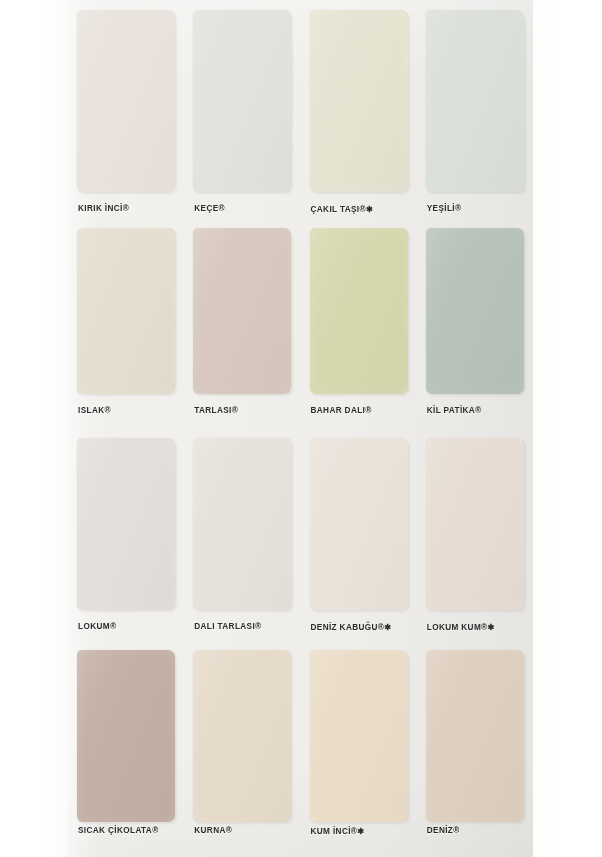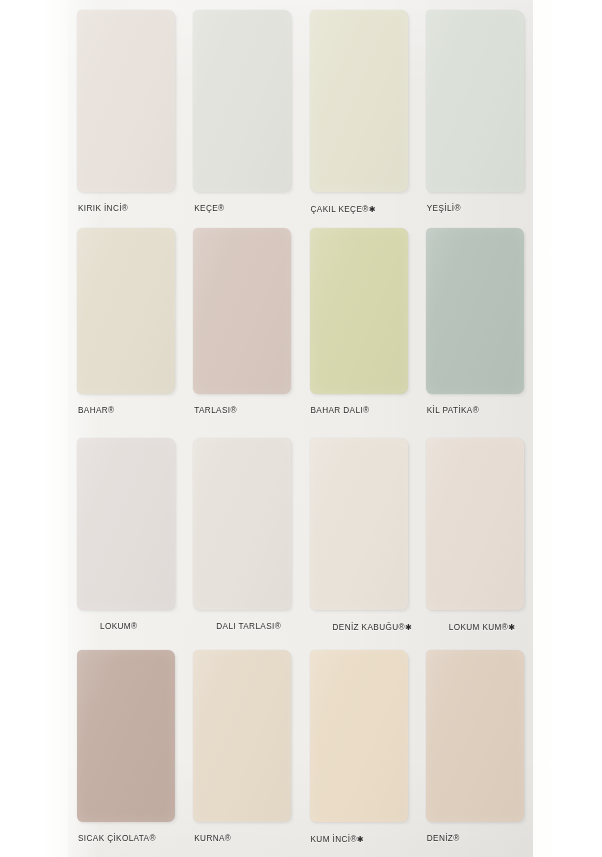--- a/index.html
+++ b/index.html
@@ -97,41 +97,41 @@
       rgba(255,255,255,0.00) 55%,
       rgba(0,0,0,0.018) 100%);
     pointer-events: none;
   }
   .chip-label {
     position: absolute;
     left: 10px;
     white-space: nowrap;
     font-size: 8.2px;
     letter-spacing: 0.38px;
-    font-weight: 400;
+    font-weight: 700;
     color: #2b2b2b;
     text-shadow: 0 0.5px 0 rgba(255,255,255,0.55);
   }
 
   
   #row-1 { top: 10px; }
   #row-1 .chip { height: 182px; }
   #row-1 .chip-label { top: 194px; }
 
   #row-2 { top: 228px; }
   #row-2 .chip { height: 166px; }
   #row-2 .chip-label { top: 178px; }
 
   #row-3 { top: 438px; }
   #row-3 .chip { height: 172px; }
-  #row-3 .chip-label { top: 184px; margin-left: 22px; }
+  #row-3 .chip-label { top: 184px; }
 
   #row-4 { top: 650px; }
   #row-4 .chip { height: 172px; }
-  #row-4 .chip-label { top: 184px; }
+  #row-4 .chip-label { top: 176px; }
 
   
   #row-1 .swatch-cell:nth-child(4) .chip { border-radius: 4px 9px 5px 6px; }
   #row-2 .swatch-cell:nth-child(1) .chip { border-radius: 6px 6px 8px 5px; }
   #row-3 .swatch-cell:nth-child(2) .chip { border-radius: 7px 5px 6px 7px; }
   #row-4 .swatch-cell:nth-child(3) .chip { border-radius: 5px 8px 6px 6px; }
 </style>
 </head>
 <body>
 
@@ -142,32 +142,32 @@
     <div class="swatch-cell">
       <div class="chip" style="background-color: rgb(233, 226, 220);"></div>
       <div class="chip-label">KIRIK İNCİ®</div>
     </div>
     <div class="swatch-cell">
       <div class="chip" style="background-color: rgb(226, 226, 220);"></div>
       <div class="chip-label">KEÇE®</div>
     </div>
     <div class="swatch-cell">
       <div class="chip" style="background-color: rgb(229, 227, 208);"></div>
-      <div class="chip-label">ÇAKIL KEÇE®✱</div>
+      <div class="chip-label">ÇAKIL TAŞI®✱</div>
     </div>
     <div class="swatch-cell">
       <div class="chip" style="background-color: rgb(218, 223, 215);"></div>
       <div class="chip-label">YEŞİLİ®</div>
     </div>
   </div>
 
   <div class="swatch-row" id="row-2">
     <div class="swatch-cell">
       <div class="chip" style="background-color: rgb(228, 222, 206);"></div>
-      <div class="chip-label">BAHAR®</div>
+      <div class="chip-label">ISLAK®</div>
     </div>
     <div class="swatch-cell">
       <div class="chip" style="background-color: rgb(215, 199, 190);"></div>
       <div class="chip-label">TARLASI®</div>
     </div>
     <div class="swatch-cell">
       <div class="chip" style="background-color: rgb(215, 215, 174);"></div>
       <div class="chip-label">BAHAR DALI®</div>
     </div>
     <div class="swatch-cell">

